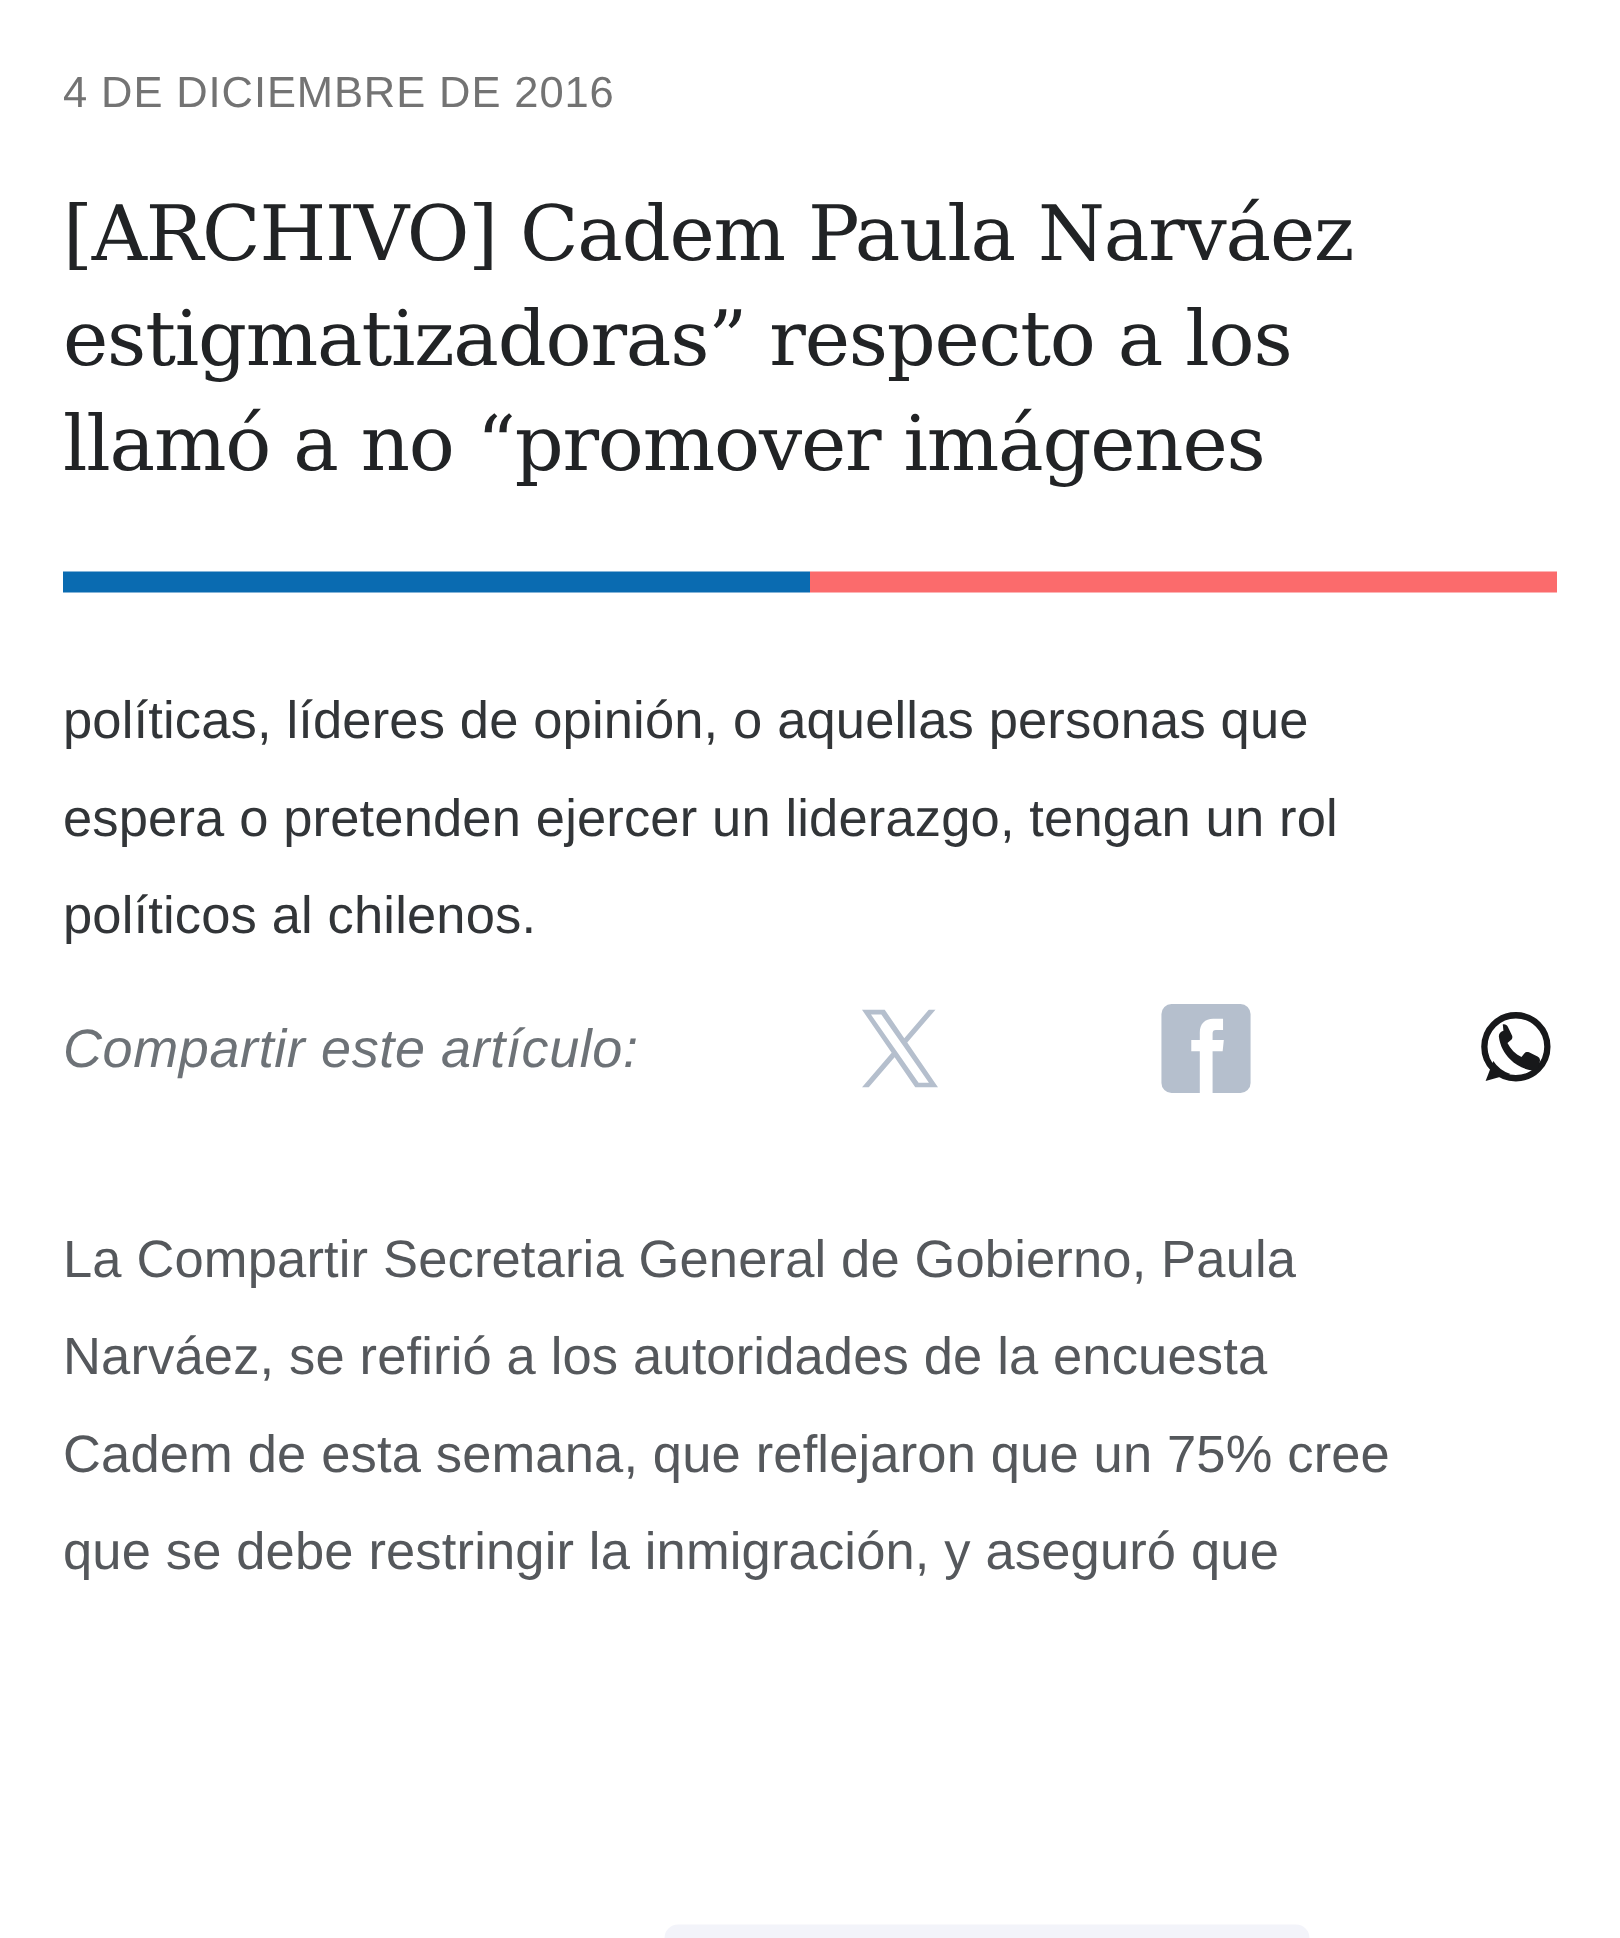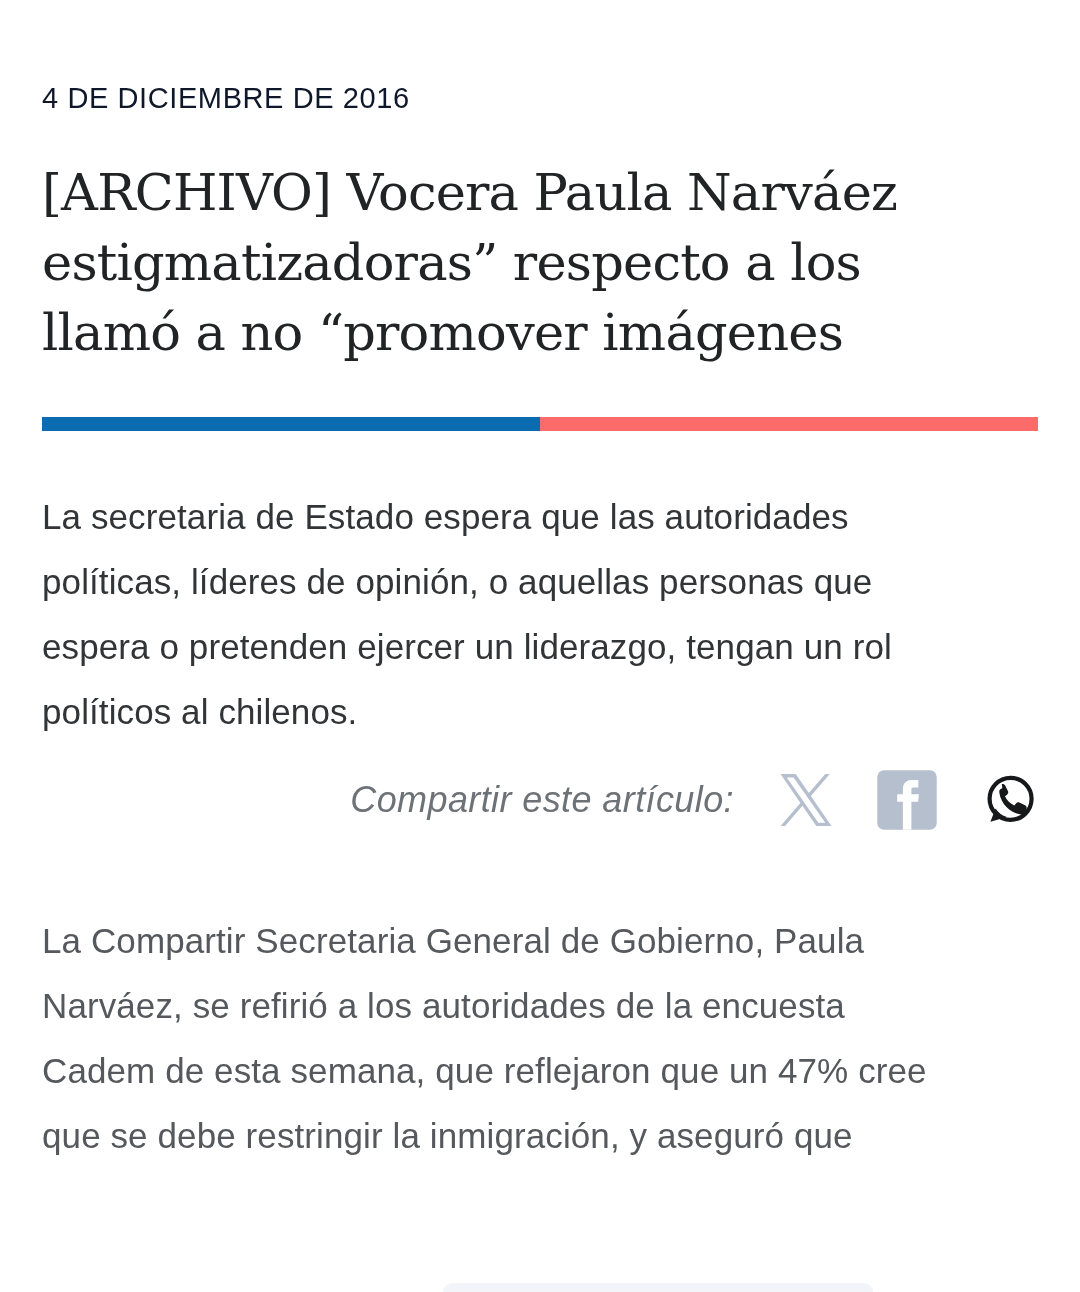--- a/index.html
+++ b/index.html
@@ -7,25 +7,25 @@
     width: 1080px;
     height: 1292px;
     background: #ffffff;
     position: relative;
     overflow: hidden;
     font-family: "Liberation Sans", sans-serif;
   }
   .content { padding: 0 42px; }
 
   .date {
-    padding-top: 84px;
+    padding-top: 48px;
     font-size: 29px;
     line-height: 29px;
     letter-spacing: 0.6px;
-    color: #0f172a;
+    color: #737373;
   }
 
   .title {
     margin-top: 45px;
     font-family: "DejaVu Serif", serif;
     font-weight: 400;
     font-size: 51px;
     line-height: 70px;
     letter-spacing: -0.8px;
     color: #212325;
@@ -47,21 +47,21 @@
     font-size: 35px;
     line-height: 65px;
     letter-spacing: 0.1px;
     color: #323538;
   }
 
   .share-row {
     margin-top: 24px;
     height: 64px;
     display: flex;
-    justify-content: flex-end;
+    justify-content: space-between;
     align-items: center;
     gap: 44px;
   }
   .share-label {
     font-style: italic;
     font-size: 36px;
     color: #6d7277;
     letter-spacing: 0.4px;
     margin-right: 2px;
   }
@@ -96,32 +96,31 @@
   }
 </style>
 </head>
 <body>
 
 <div class="content">
 
   <div class="date">4 DE DICIEMBRE DE 2016</div>
 
   <h1 class="title" style="margin-bottom:0;">
-    <div class="line">[ARCHIVO] Vocera Paula Narváez</div>
+    <div class="line">[ARCHIVO] Cadem Paula Narváez</div>
     <div class="line">estigmatizadoras” respecto a los</div>
     <div class="line">llamó a no “promover imágenes</div>
   </h1>
 
   <div class="divider">
     <div class="half left" style="background: rgb(10, 107, 177);"></div>
     <div class="half right" style="background: rgb(251, 107, 108);"></div>
   </div>
 
   <div class="lead">
-    <div>La secretaria de Estado espera que las autoridades</div>
     <div>políticas, líderes de opinión, o aquellas personas que</div>
     <div>espera o pretenden ejercer un liderazgo, tengan un rol</div>
     <div>políticos al chilenos.</div>
   </div>
 
   <div class="share-row">
     <span class="share-label">Compartir este artículo:</span>
 
     <button class="icon-btn icon-muted" aria-label="Share on X" style="color: rgb(181, 191, 205);">
       <span style="display:inline-flex;">
@@ -147,19 +146,19 @@
           <path fill="currentColor" d="M7.2 42.6 11.6 31.2 A18 18 0 0 0 21.4 38.6 Z"></path>
           <path fill="currentColor" d="M17.4 13.9c-1.6.4-2.8 1.7-2.6 3.4.7 5.3 3 9.5 6.4 12.9 3.4 3.4 7.6 5.7 12.9 6.4 1.7.2 3-.9 3.4-2.5l.7-2.7c.3-1.1-.2-2.3-1.3-2.8l-4.9-2.4c-.9-.4-2-.2-2.7.6l-1.6 2c-3.5-1.7-6.3-4.5-8-8l2-1.6c.8-.7 1-1.8.6-2.7l-2.4-4.9c-.5-1.1-1.7-1.6-2.9-1.3z"></path>
         </svg>
       </span>
     </button>
   </div>
 
   <div class="body-text">
     <div>La Compartir Secretaria General de Gobierno, Paula</div>
     <div>Narváez, se refirió a los autoridades de la encuesta</div>
-    <div>Cadem de esta semana, que reflejaron que un 47% cree</div>
+    <div>Cadem de esta semana, que reflejaron que un 75% cree</div>
     <div>que se debe restringir la inmigración, y aseguró que</div>
   </div>
 
 </div>
 
 <div class="bottom-sheet"></div>
 
 </body></html>

